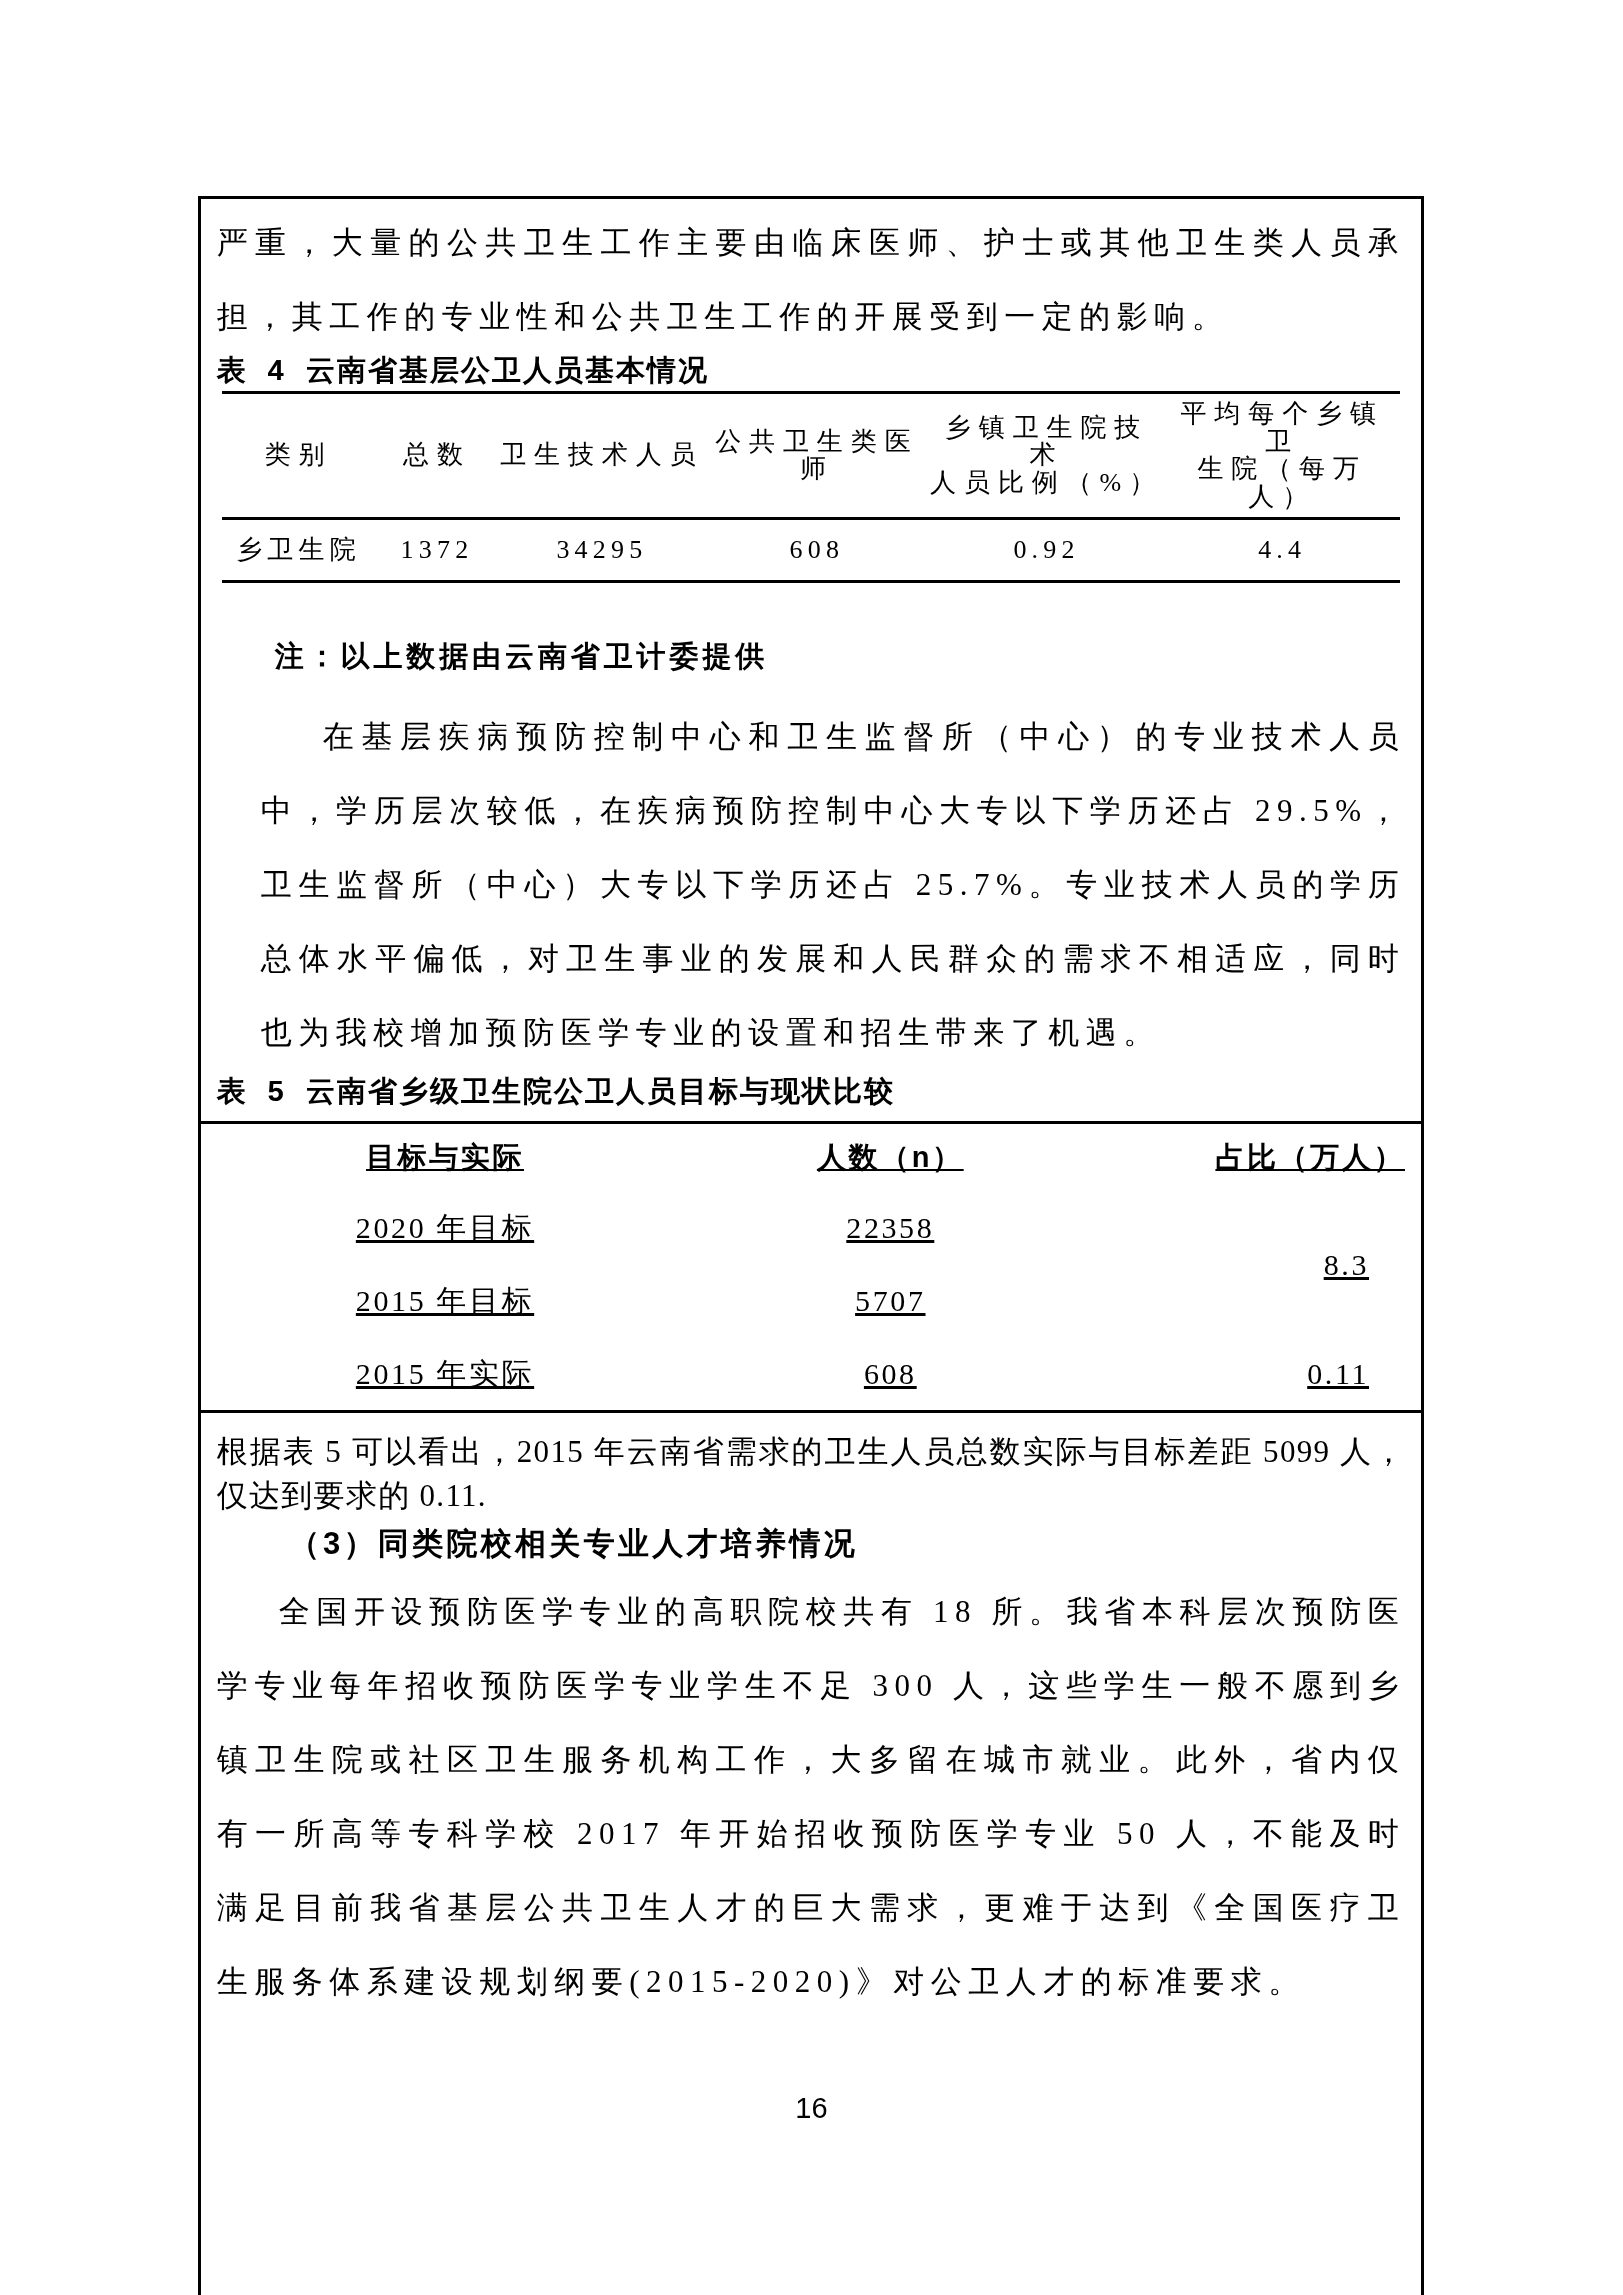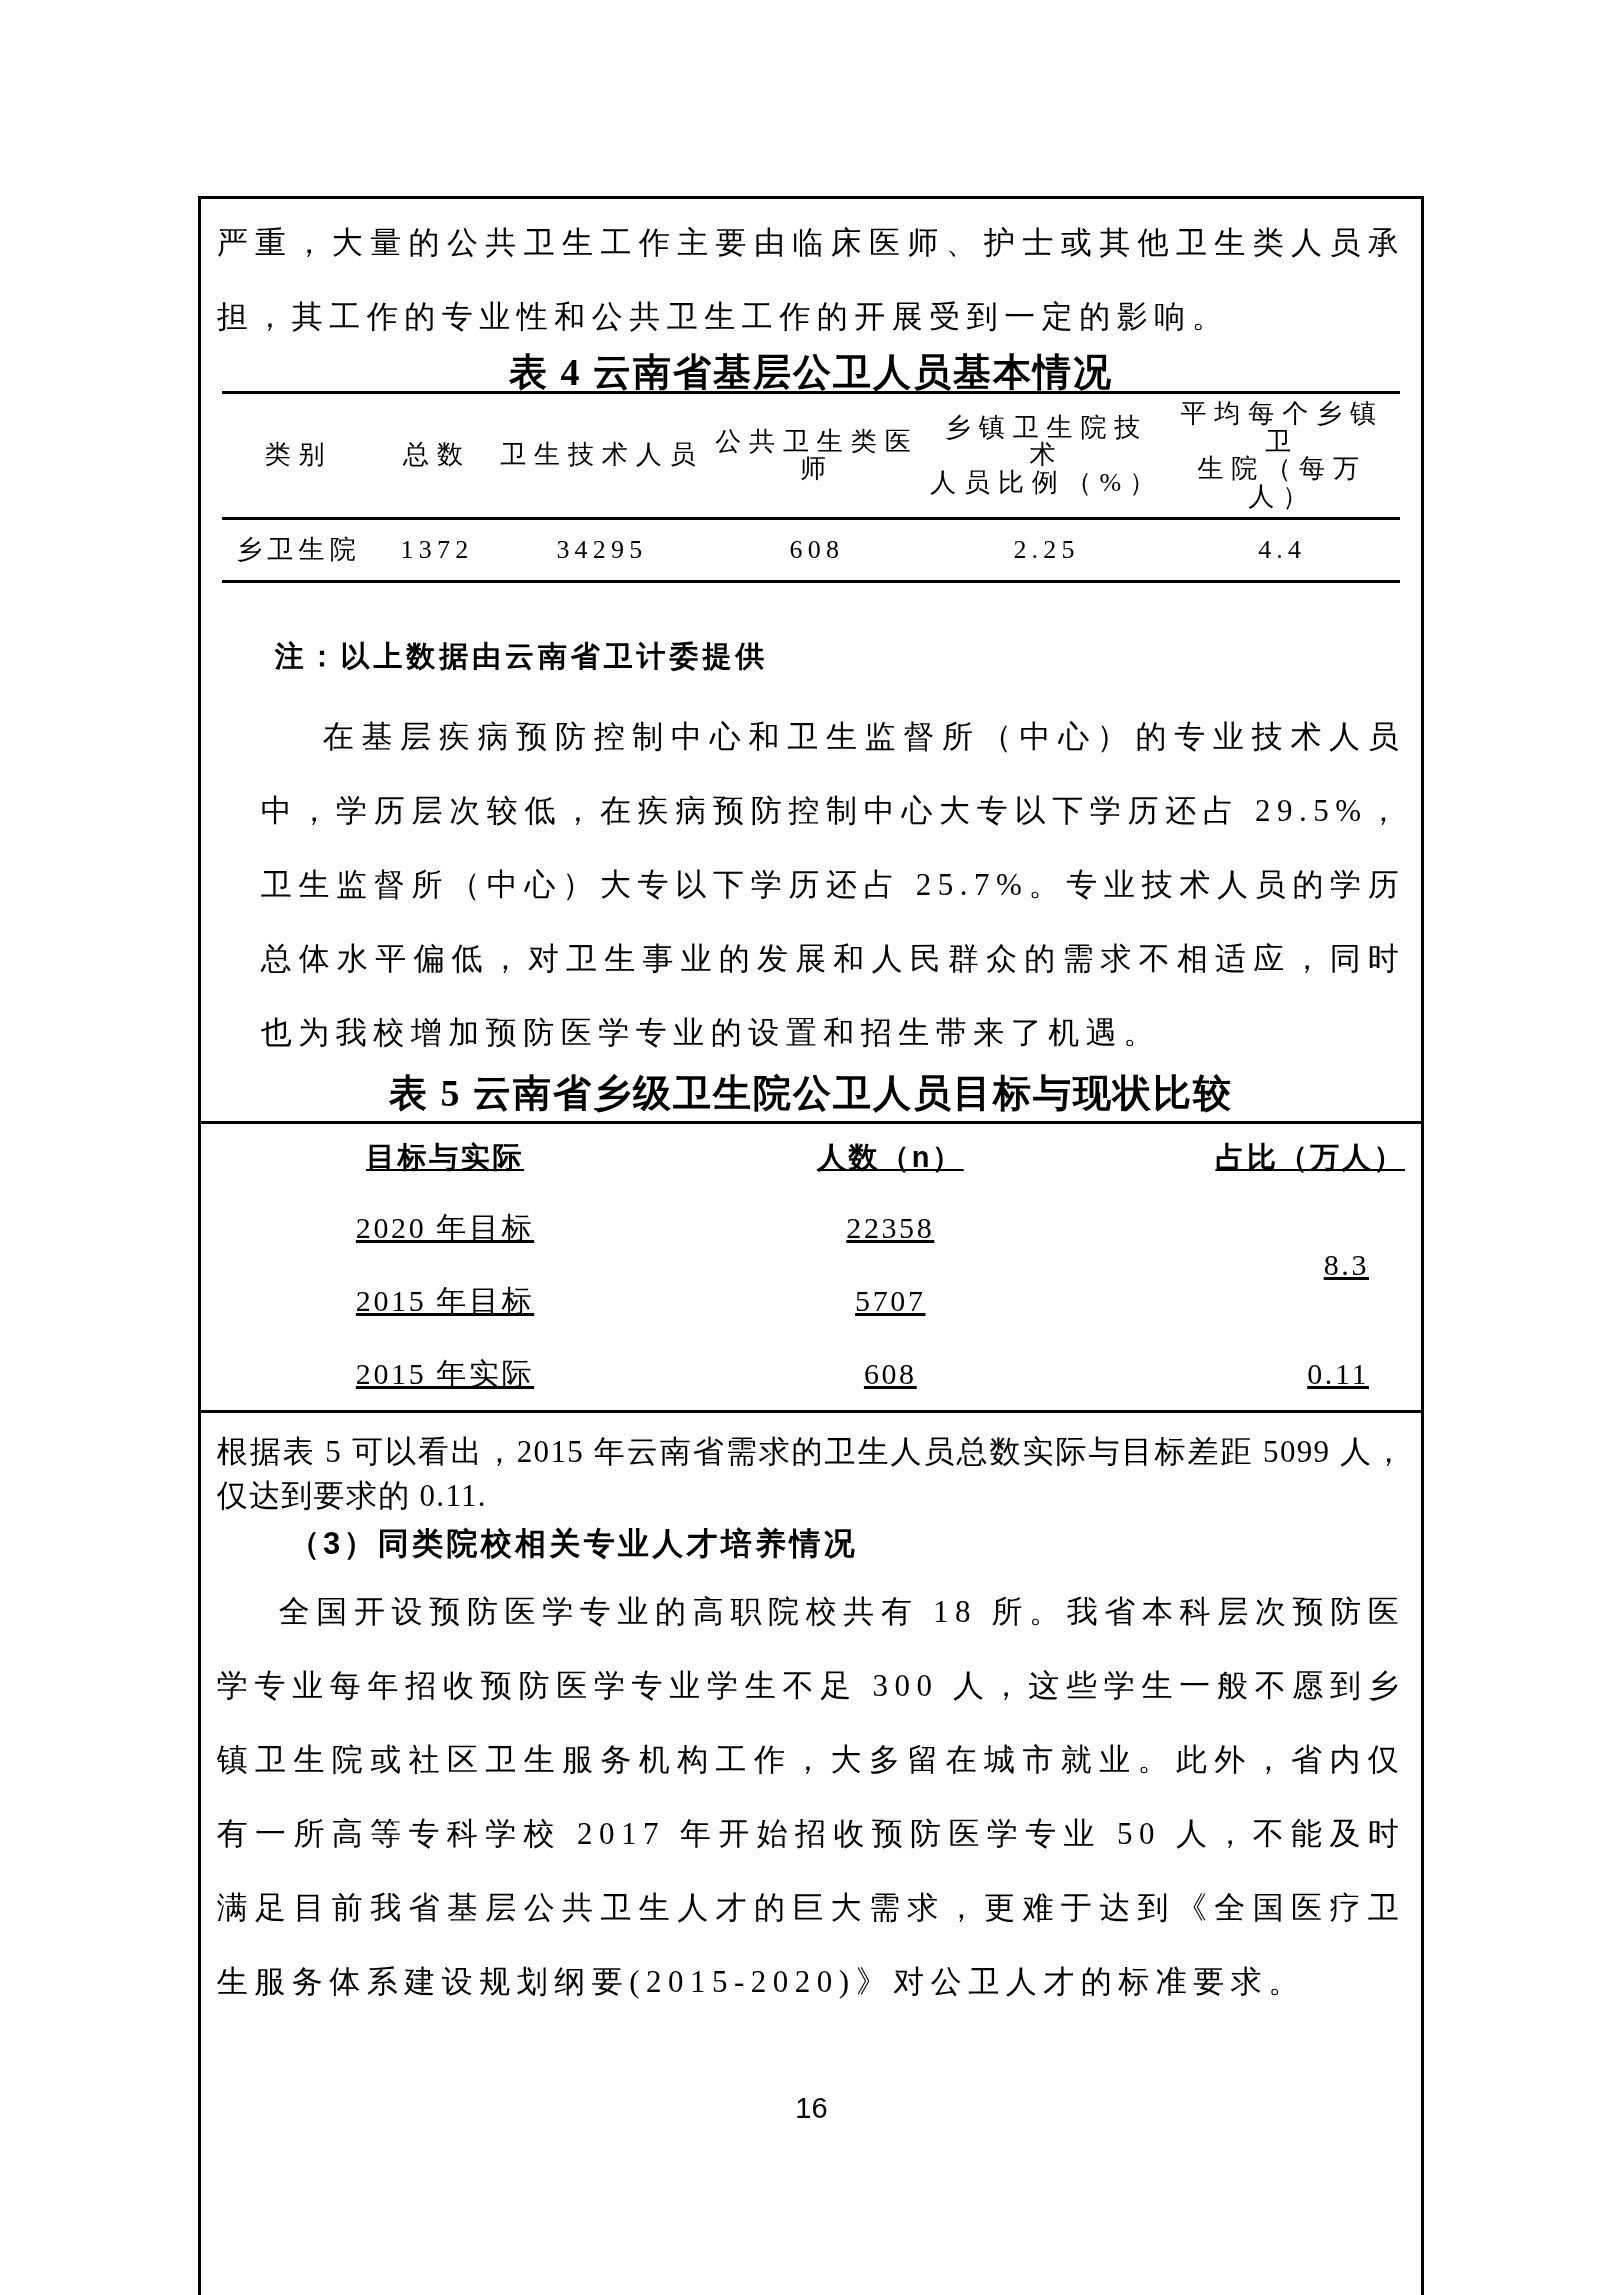--- a/index.html
+++ b/index.html
@@ -28,25 +28,24 @@
     text-align: justify;
     text-justify: inter-ideograph;
   }
   .p1 { margin-top: 6.5px; }
   .indent { text-indent: 2em; }
   .p2 { margin-top: 25px; margin-left: 44px; }
   .p3 { margin-top: 17px; line-height: 44px; letter-spacing: 1.3px; }
   .p4 { margin-top: 10.5px; }
 
   .tbl-title {
-    font-family: Liberation Serif, serif;
-    font-weight: bold;
-    font-size: 38px;
+    font-family: Liberation Mono, monospace;
+    font-weight: bold;
+    font-size: 29px;
     line-height: 37px;
-    text-align: center;
     letter-spacing: 2px;
   }
   .t5-title { margin-top: 5.2px; }
 
   table { border-collapse: collapse; table-layout: fixed; }
   .t4 {
     width: 1178px;
     margin: 0 auto;
     border-top: 3.9px solid #000;
     border-bottom: 3.9px solid #000;
@@ -158,21 +157,21 @@
           <th class="pre">平均每个乡镇卫
 生院（每万人）</th>
         </tr>
       </thead>
       <tbody>
         <tr class="r1">
           <td class="pre">乡卫生院</td>
           <td class="pre">1372</td>
           <td class="pre">34295</td>
           <td class="pre">608</td>
-          <td class="pre">2.25</td>
+          <td class="pre">0.92</td>
           <td class="pre">4.4</td>
         </tr>
       </tbody>
     </table>
 
     <p class="note">注：以上数据由云南省卫计委提供</p>
 
     <p class="body indent p2">在基层疾病预防控制中心和卫生监督所（中心）的专业技术人员中，学历层次较低，在疾病预防控制中心大专以下学历还占 29.5%，卫生监督所（中心）大专以下学历还占 25.7%。专业技术人员的学历总体水平偏低，对卫生事业的发展和人民群众的需求不相适应，同时也为我校增加预防医学专业的设置和招生带来了机遇。</p>
 
     <div class="tbl-title t5-title">表 5 云南省乡级卫生院公卫人员目标与现状比较</div>

